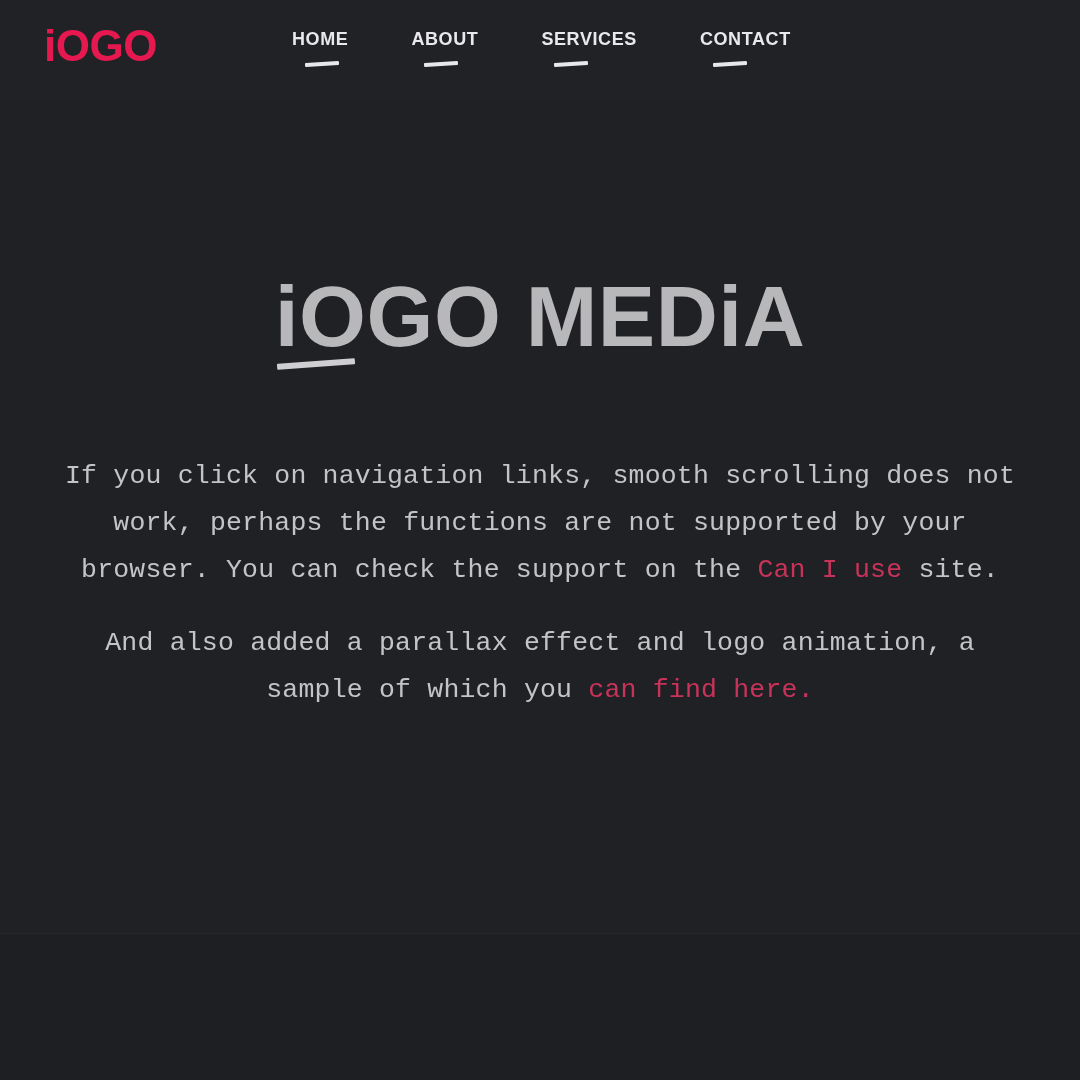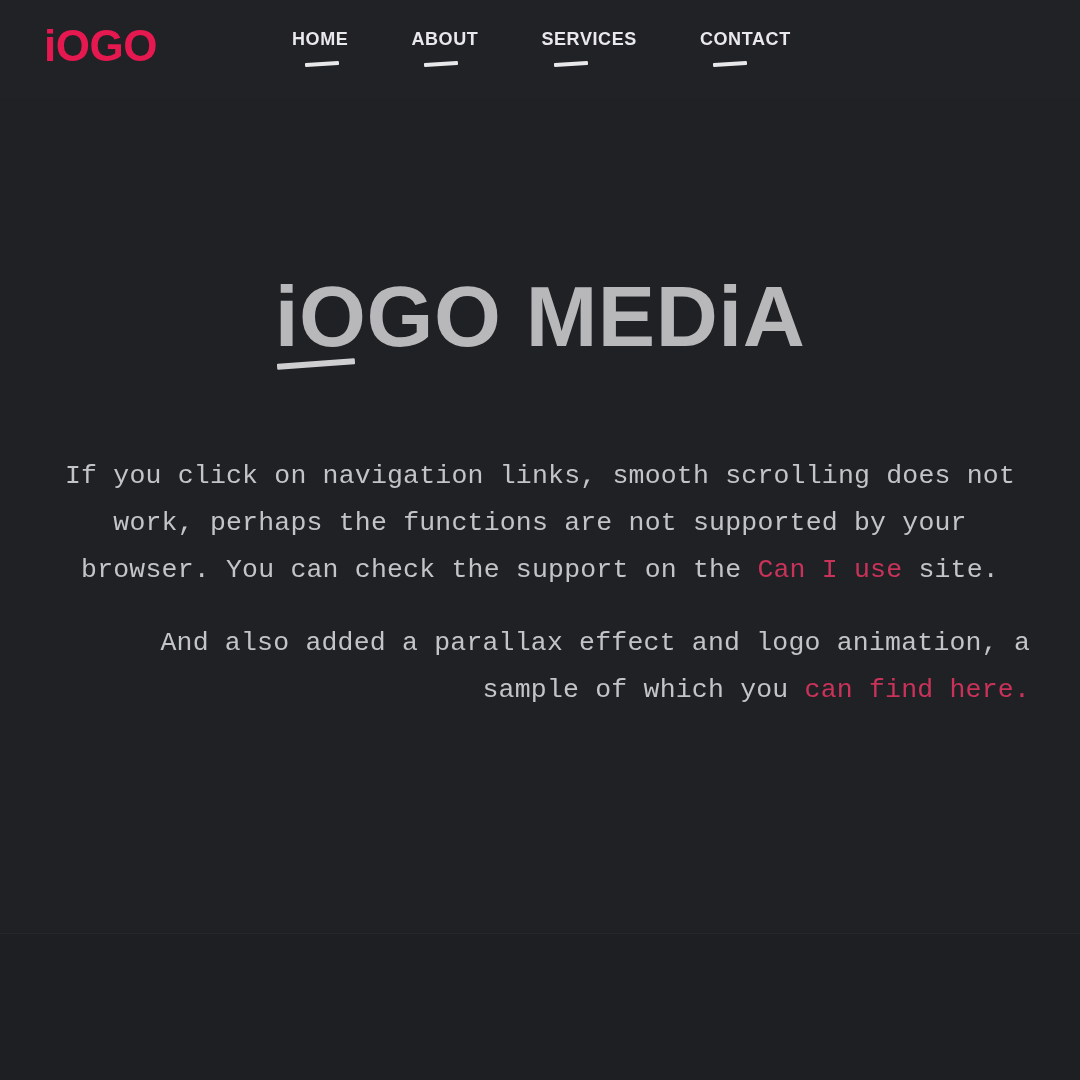--- a/index.html
+++ b/index.html
@@ -138,21 +138,21 @@
 
   .para {
     font-family:"Liberation Mono", "DejaVu Sans Mono", monospace;
     font-size:26.5px;
     line-height:47px;
     letter-spacing:0.2px;
     color:#c3c4c8;
     text-align:center;
   }
 
-  .para + .para { margin-top:26px;text-align:right; }
+  .para + .para { margin-top:26px; }
 
   .inline-link {
     color:#c9335a;
     text-decoration:none;
     cursor:pointer;
   }
 
   
   .next-section {
     position:absolute;

